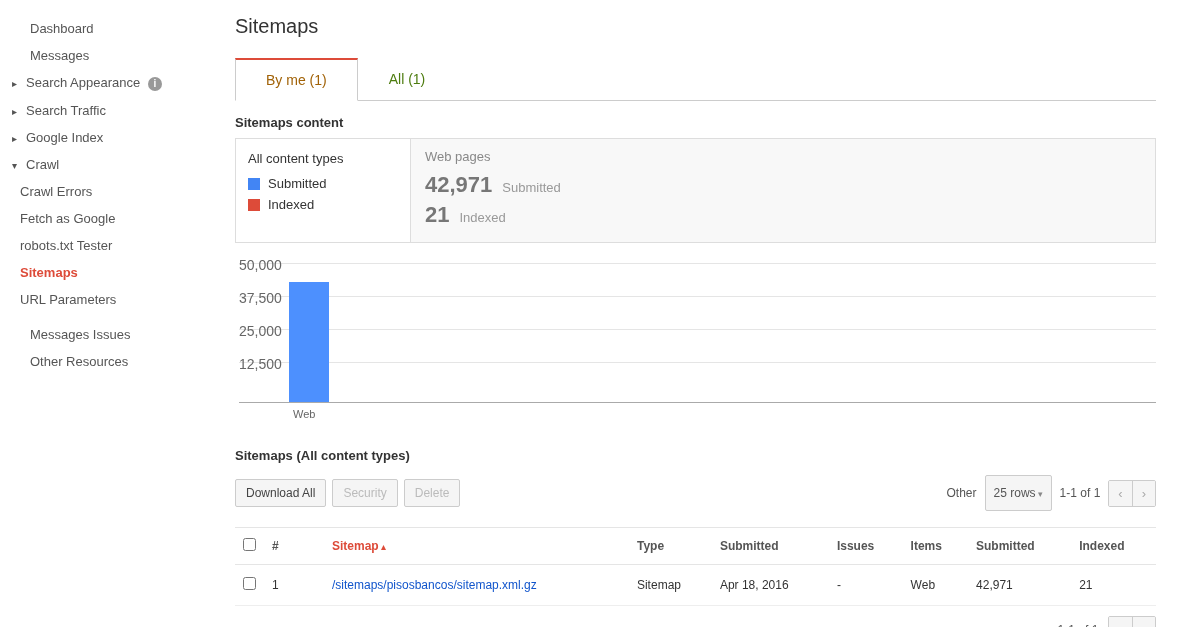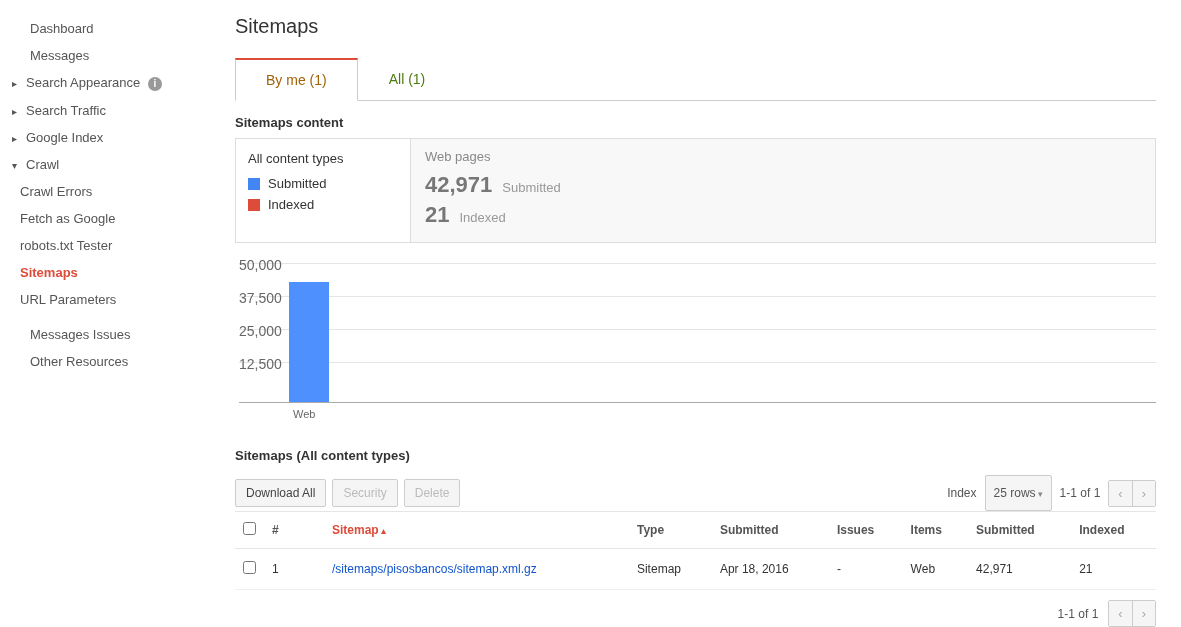--- a/index.html
+++ b/index.html
@@ -41,21 +41,21 @@
     .stat-label { font-size: 13px; color: #999; }
     
     .chart-area { margin-bottom: 28px; }
     .chart-grid { position: relative; height: 140px; border-bottom: 1px solid #aaa; margin-left: 4px; }
     .chart-row { position: relative; height: 33px; border-top: 1px solid #e5e5e5; }
     .chart-tick { position: absolute; left: 0; top: -7px; font-size: 14px; color: #666; }
     .chart-bar { position: absolute; bottom: 0; left: 50px; width: 40px; background: #4d90fe; }
     .chart-xlabel { font-size: 11px; color: #666; margin-left: 58px; margin-top: 5px; }
     
     .table-title { font-size: 13px; font-weight: bold; margin-bottom: 12px; }
-    .table-toolbar { display: flex; justify-content: space-between; align-items: center; margin-bottom: 0; }
+    .table-toolbar { display: flex; justify-content: space-between; align-items: center; margin-bottom: 16px; }
     .tool-btns { display: flex; gap: 6px; }
     .tool-btn { background: #f5f5f5; border: 1px solid #ccc; padding: 6px 10px; font-size: 12px; color: #444; cursor: pointer; border-radius: 2px; }
     .tool-btn.disabled { color: #bbb; cursor: default; }
     .pager { display: flex; align-items: center; gap: 8px; font-size: 12px; color: #555; }
     .pager .sel { background: #f5f5f5; border: 1px solid #ccc; padding: 10px 8px; cursor: pointer; border-radius: 2px; }
     .pager .sel::after { content: " ▾"; font-size: 9px; color: #888; }
     .pager .nav { display: flex; border: 1px solid #ccc; border-radius: 2px; overflow: hidden; }
     .pager .nav button { background: #f5f5f5; border: none; padding: 5px 9px; cursor: pointer; color: #aaa; font-size: 13px; }
     .pager .nav button + button { border-left: 1px solid #ccc; }
     
@@ -149,21 +149,21 @@
 
     <div class="table-title">Sitemaps (All content types)</div>
 
     <div class="table-toolbar">
       <div class="tool-btns">
         <button class="tool-btn">Download All</button>
         <button class="tool-btn disabled">Security</button>
         <button class="tool-btn disabled">Delete</button>
       </div>
       <div class="pager">
-        <span>Index</span>
+        <span>Other</span>
         <span class="sel">25 rows</span>
         <span>1-1 of 1</span>
         <div class="nav">
           <button>‹</button>
           <button>›</button>
         </div>
       </div>
     </div>
 
     <table>

